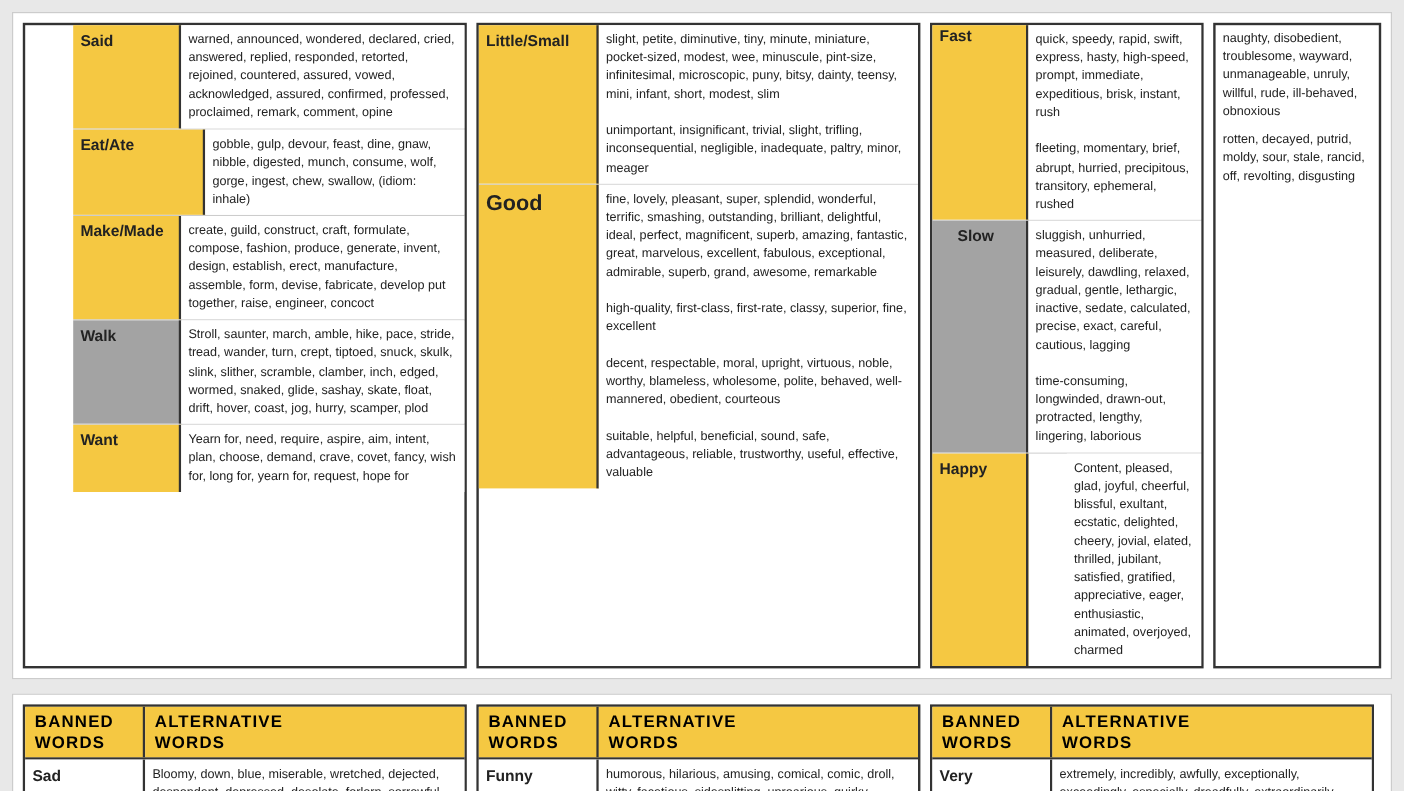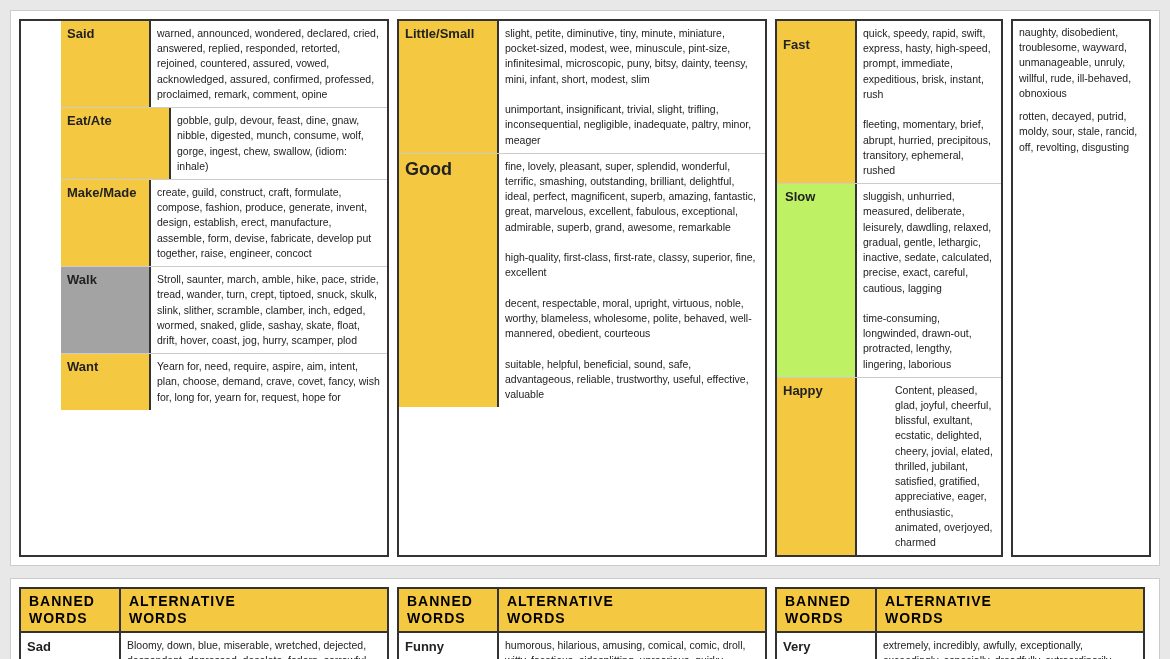--- a/index.html
+++ b/index.html
@@ -65,25 +65,25 @@
               <div style="background: rgb(245, 200, 66); border-right: 2px solid rgb(51, 51, 51); padding: 5px 6px; width: 100px; min-width: 80px; font-weight: bold; font-size: 18px; color: rgb(34, 34, 34); display: flex; align-items: flex-start;">Good</div>
               <div style="padding: 5px 6px; flex: 1 1 0%; font-size: 10.5px; color: rgb(34, 34, 34); line-height: 1.45; background: white;"><span>fine, lovely, pleasant, super, splendid, wonderful, terrific, smashing, outstanding, brilliant, delightful, ideal, perfect, magnificent, superb, amazing, fantastic, great, marvelous, excellent, fabulous, exceptional, admirable, superb, grand, awesome, remarkable</span><br><br><span>high-quality, first-class, first-rate, classy, superior, fine, excellent</span><br><br><span>decent, respectable, moral, upright, virtuous, noble, worthy, blameless, wholesome, polite, behaved, well-mannered, obedient, courteous</span><br><br><span>suitable, helpful, beneficial, sound, safe, advantageous, reliable, trustworthy, useful, effective, valuable</span></div>
             </div>
           </div>
       </div>
 
       <div style="display:flex; flex-direction:row; gap:8px; flex:1; min-width:0;">
         <div style="display:flex; flex-direction:column; gap:0; border:2px solid #333; flex:1; min-width:0;">
           <div id="top-right-cards" style="display:flex; flex-direction:column;">
               <div style="display: flex; flex-direction: row; border-bottom: 1px solid rgb(204, 204, 204);">
-                <div style="background: rgb(245, 200, 66); border-right: 2px solid rgb(51, 51, 51); padding: 16px 6px; width: 80px; min-width: 60px; font-weight: bold; font-size: 13px; color: rgb(34, 34, 34); display: flex; align-items: flex-start;">Fast</div>
+                <div style="background: rgb(245, 200, 66); border-right: 2px solid rgb(51, 51, 51); padding: 1px 6px; width: 80px; min-width: 60px; font-weight: bold; font-size: 13px; color: rgb(34, 34, 34); display: flex; align-items: flex-start;">Fast</div>
                 <div style="padding: 5px 6px; flex: 1 1 0%; font-size: 10.5px; color: rgb(34, 34, 34); line-height: 1.45; background: white;">quick, speedy, rapid, swift, express, hasty, high-speed, prompt, immediate, expeditious, brisk, instant, rush<br><br>fleeting, momentary, brief, abrupt, hurried, precipitous, transitory, ephemeral, rushed</div>
               </div>
               <div style="display: flex; flex-direction: row; border-bottom: 1px solid rgb(204, 204, 204);">
-                <div style="background: #bef264; border-right: 2px solid rgb(51, 51, 51); padding: 5px 8px; width: 80px; min-width: 60px; font-weight: bold; font-size: 13px; color: rgb(34, 34, 34); display: flex; align-items: flex-start;">Slow</div>
+                <div style="background: #a3a3a3; border-right: 2px solid rgb(51, 51, 51); padding: 5px 21px; width: 80px; min-width: 60px; font-weight: bold; font-size: 13px; color: rgb(34, 34, 34); display: flex; align-items: flex-start;">Slow</div>
                 <div style="padding: 5px 6px; flex: 1 1 0%; font-size: 10.5px; color: rgb(34, 34, 34); line-height: 1.45; background: white;">sluggish, unhurried, measured, deliberate, leisurely, dawdling, relaxed, gradual, gentle, lethargic, inactive, sedate, calculated, precise, exact, careful, cautious, lagging<br><br>time-consuming, longwinded, drawn-out, protracted, lengthy, lingering, laborious</div>
               </div>
               <div style="display: flex; flex-direction: row; gap: 32px;">
                 <div style="background: rgb(245, 200, 66); border-right: 2px solid rgb(51, 51, 51); padding: 5px 6px; width: 80px; min-width: 60px; font-weight: bold; font-size: 13px; color: rgb(34, 34, 34); display: flex; align-items: flex-start;">Happy</div>
                 <div style="padding: 5px 6px; flex: 1 1 0%; font-size: 10.5px; color: rgb(34, 34, 34); line-height: 1.45; background: white;">Content, pleased, glad, joyful, cheerful, blissful, exultant, ecstatic, delighted, cheery, jovial, elated, thrilled, jubilant, satisfied, gratified, appreciative, eager, enthusiastic, animated, overjoyed, charmed</div>
               </div>
             </div>
         </div>
         <div style="display:flex; flex-direction:column; gap:0; border:2px solid #333; width:140px; flex-shrink:0; font-size:10.5px; padding:4px 6px; line-height:1.45; color:#222;" id="top-right2-col">
         <div>naughty, disobedient, troublesome, wayward, unmanageable, unruly, willful, rude, ill-behaved, obnoxious</div>

